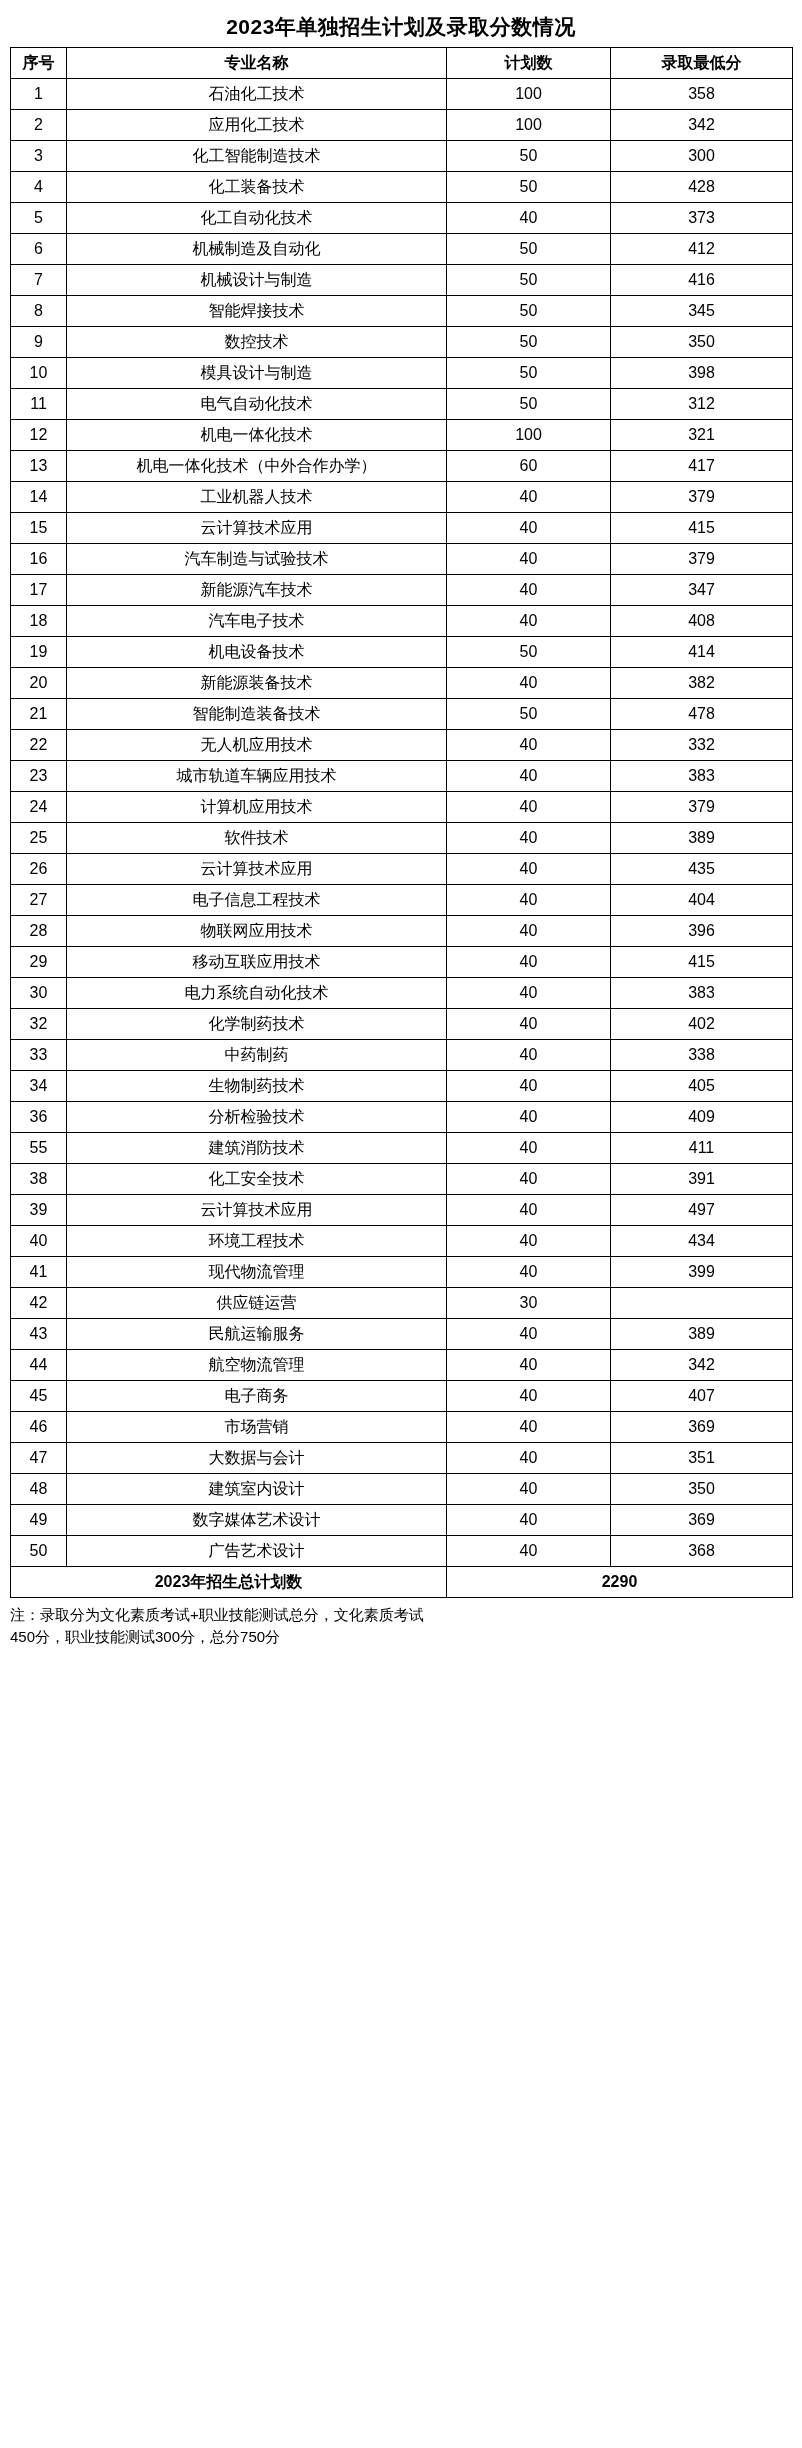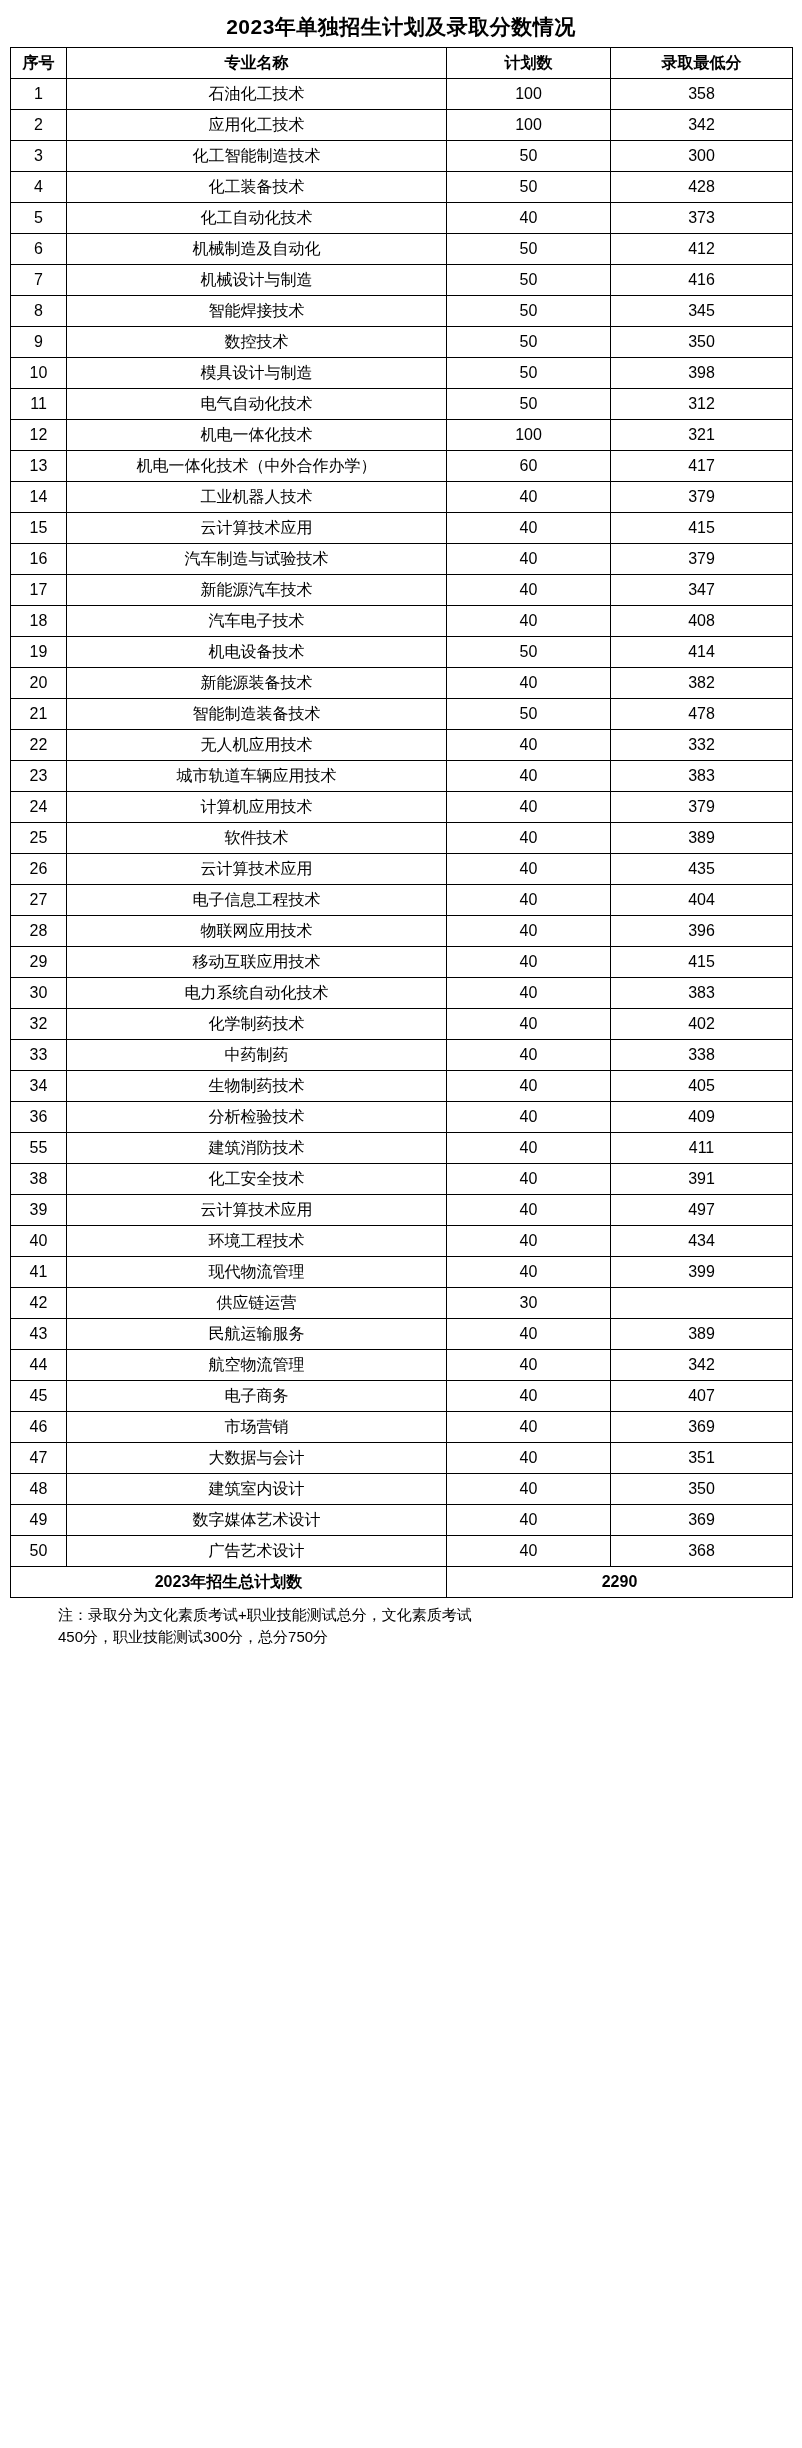--- a/index.html
+++ b/index.html
@@ -62,21 +62,20 @@
     width: 782px;
     box-sizing: border-box;
     font-size: 15px;
     line-height: 1.45;
     margin: 6px 0 10px 0;
     text-align: left;
   }
   .note .ind {
     display: block;
     text-indent: 0;
-    margin-left: 48px;
   }
 </style>
 </head>
 <body>
 
 <div class="page">
 
   <div class="doc-title">2023年单独招生计划及录取分数情况</div>
 
   <table class="plan-table">

